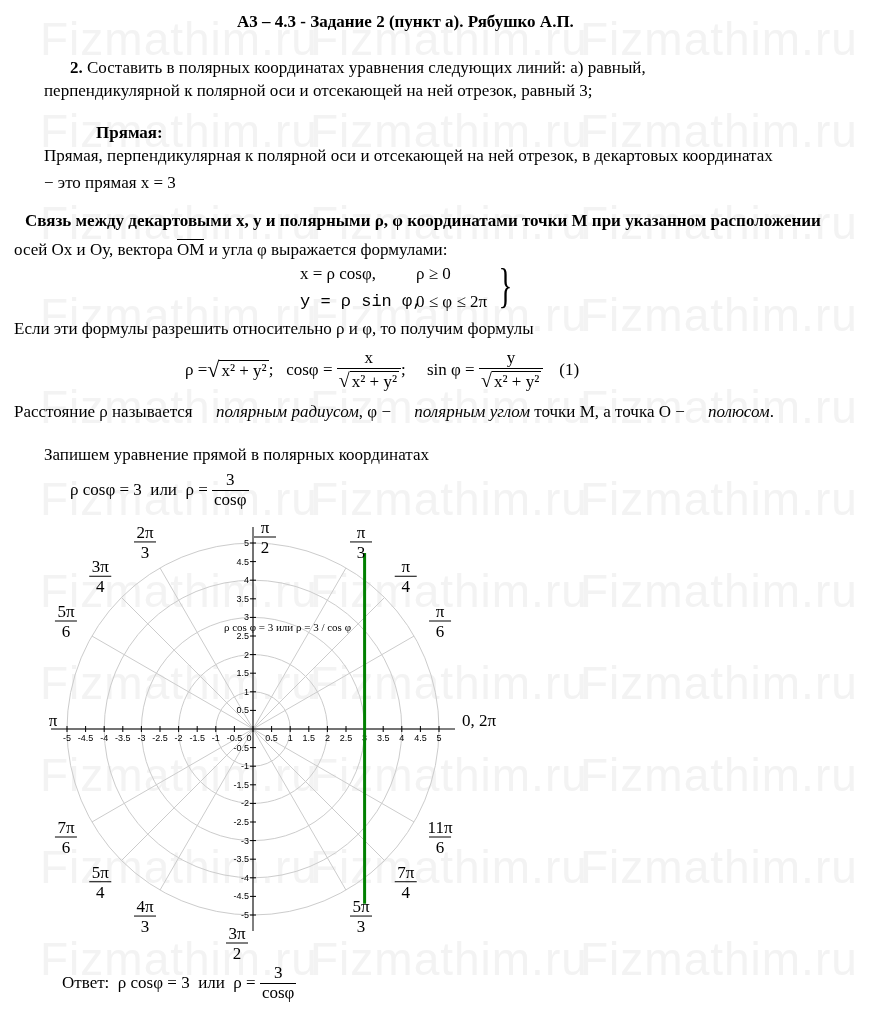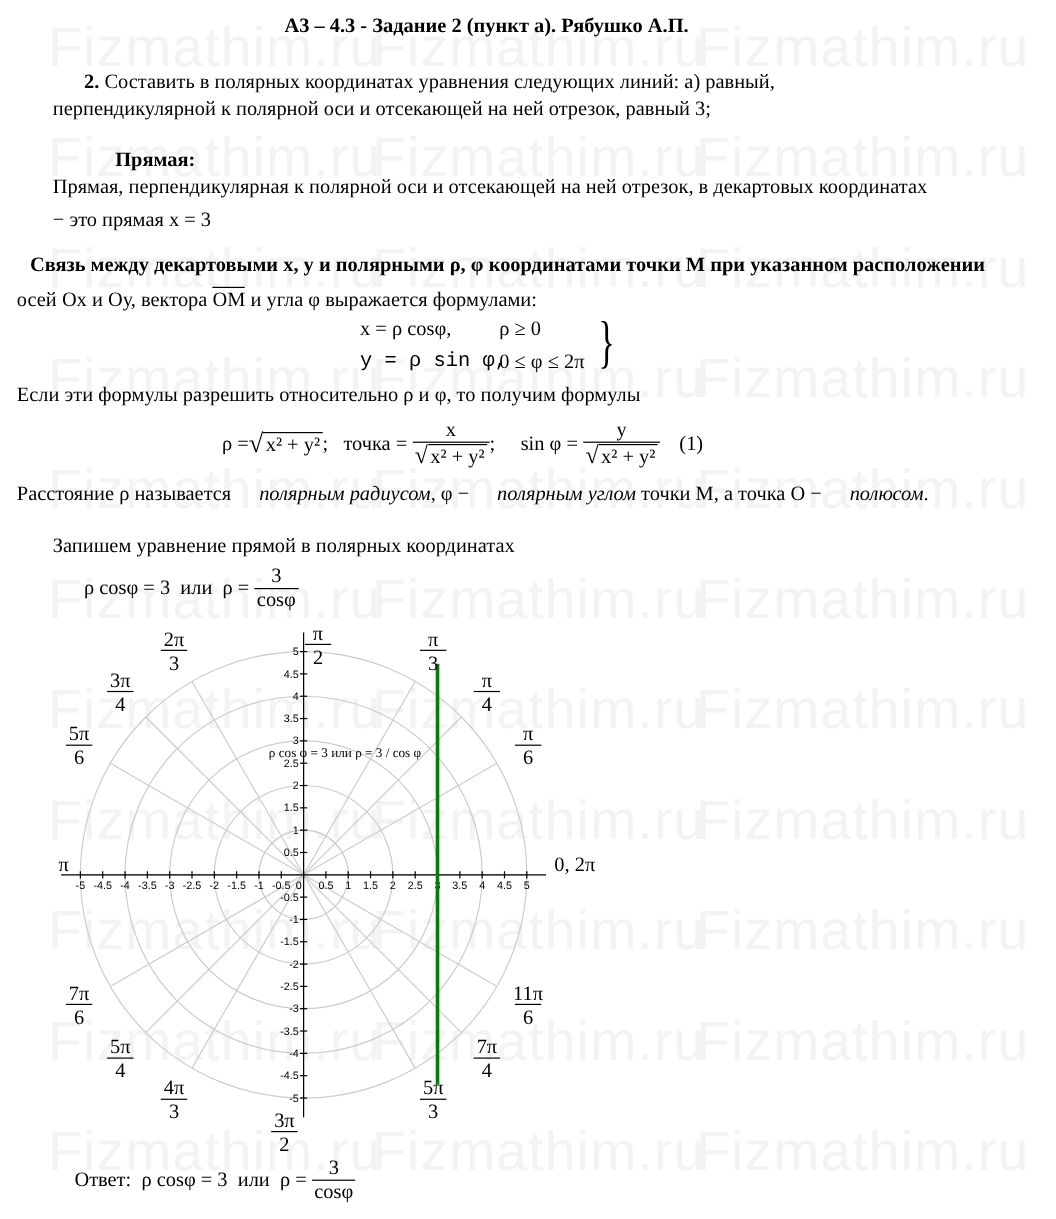--- a/index.html
+++ b/index.html
@@ -81,21 +81,21 @@
   <div class="abs" style="left:300px; top:292px;font-family:Liberation Mono, monospace;">y = ρ sin φ,</div>
   <div class="abs" style="left:416px; top:292px;">0 ≤ φ ≤ 2π</div>
   <div class="abs brace" style="left:494px; top:262px; transform:scaleX(0.6);">}</div>
 
   <div class="abs" style="left:14px; top:319px;">Если эти формулы разрешить относительно ρ и φ, то получим формулы</div>
 
   <div class="abs" style="left:185px; top:342px; display:flex; align-items:center; height:56px;">
     <span>ρ = </span>
     <span style="font-size:22px;">√</span>
       <span class="sqrt">x² + y²</span>
-    <span style="white-space:pre;">;   точка = </span>
+    <span style="white-space:pre;">;   cosφ = </span>
     <span class="frac">
       <span class="num">x</span>
       <span class="den"><span style="font-size:20px;">√</span><span class="sqrt">x² + y²</span></span>
     </span>
     <span style="white-space:pre;">;     sin φ = </span>
     <span class="frac">
       <span class="num">y</span>
       <span class="den"><span style="font-size:20px;">√</span><span class="sqrt">x² + y²</span></span>
     </span>
     <span style="margin-left:16px;">(1)</span>

